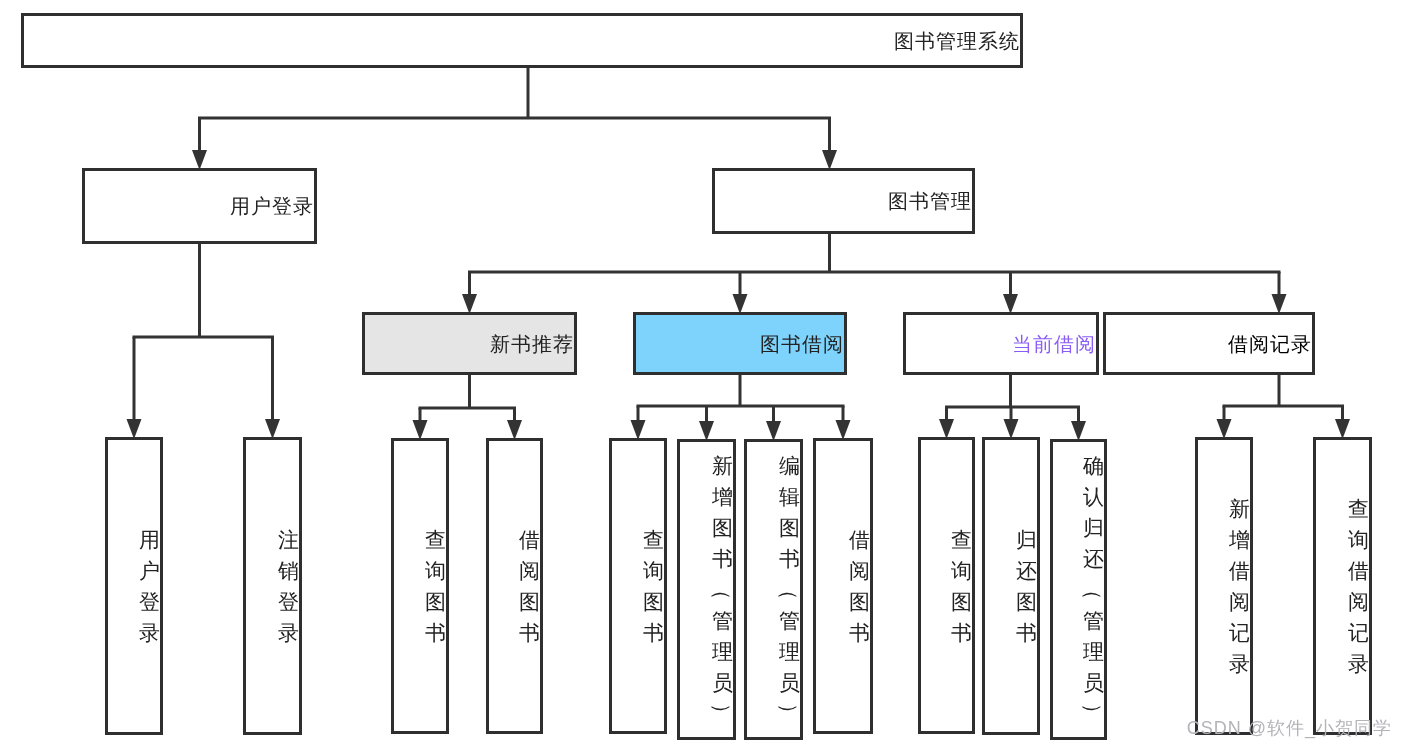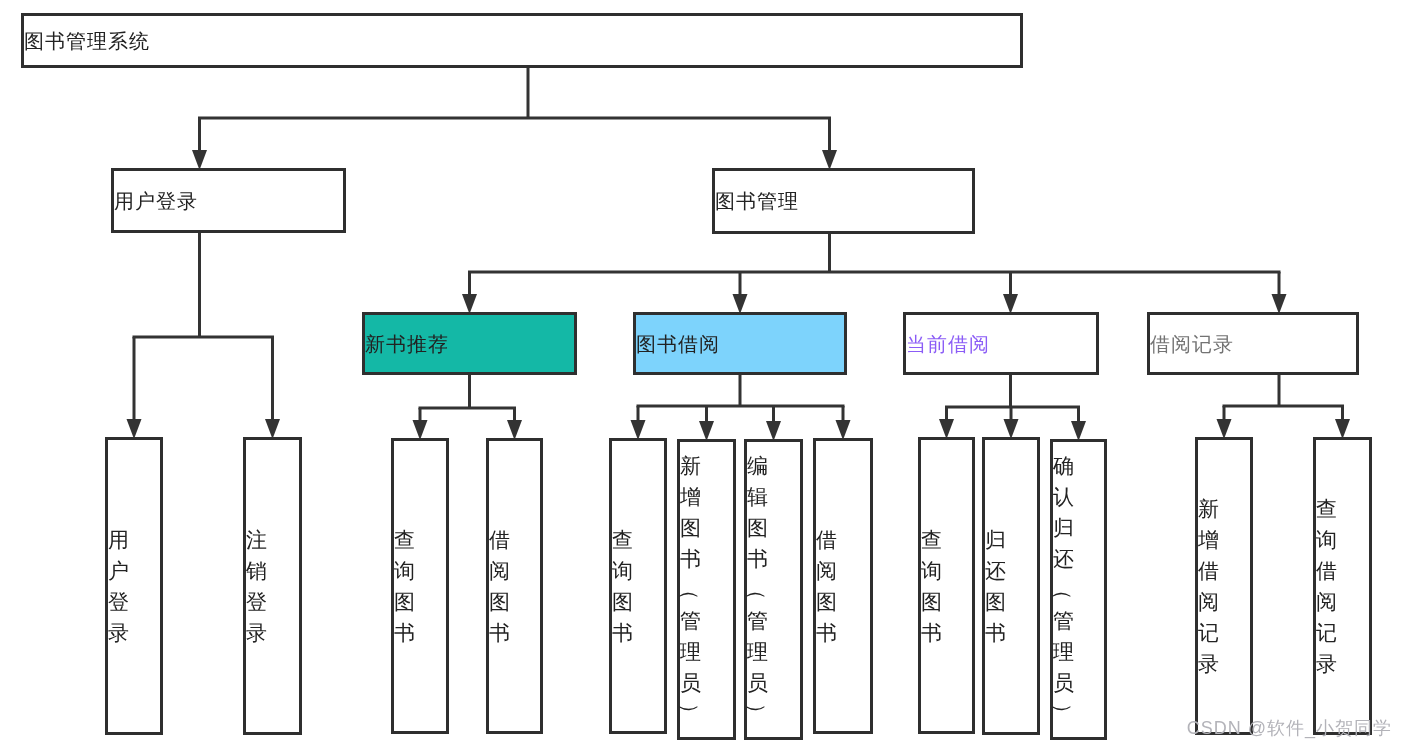--- a/index.html
+++ b/index.html
@@ -23,21 +23,21 @@
     height: 747px;
     z-index: 1;
   }
   .node {
     position: absolute;
     box-sizing: border-box;
     background: #ffffff;
     border: 3px solid #2f2f2f;
     display: flex;
     align-items: center;
-    justify-content: flex-start;
+    justify-content: flex-end;
     z-index: 2;
     color: #222222;
   }
   .node.h .label {
     font-size: 20px;
     letter-spacing: 1px;
     white-space: nowrap;
     line-height: 1;
   }
   .node.v .label {
@@ -125,21 +125,21 @@
       <line x1="1222.5" y1="406" x2="1344" y2="406" stroke="#333333" stroke-width="3"></line>
       <line x1="1224" y1="406" x2="1224" y2="423" stroke="#333333" stroke-width="3"></line>
       <polygon points="1216.5,419 1231.5,419 1224,439" fill="#333333"></polygon>
       <line x1="1342.5" y1="406" x2="1342.5" y2="423" stroke="#333333" stroke-width="3"></line>
       <polygon points="1335,419 1350,419 1342.5,439" fill="#333333"></polygon>
     </svg>
   <div id="watermark" style="color: rgb(179, 179, 185);">CSDN @软件_小贺同学</div>
 <div class="node h" style="left: 21px; top: 13px; width: 1002px; height: 55px; border-color: rgb(47, 47, 47); background: rgb(255, 255, 255); color: rgb(34, 34, 34);">
       <span class="label">图书管理系统</span>
     </div>
-    <div class="node h" style="left: 82px; top: 168px; width: 235px; height: 65px; border-color: rgb(47, 47, 47); background: rgb(255, 255, 255); color: rgb(34, 34, 34); margin-left: 29px;">
+    <div class="node h" style="left: 82px; top: 168px; width: 235px; height: 76px; border-color: rgb(47, 47, 47); background: rgb(255, 255, 255); color: rgb(34, 34, 34);">
       <span class="label">用户登录</span>
     </div>
     <div class="node v" style="left: 105px; top: 437px; width: 58px; height: 298px; border-color: rgb(47, 47, 47); background: rgb(255, 255, 255); color: rgb(34, 34, 34);">
       <span class="label">
         <span class="ch">用</span>
         <span class="ch">户</span>
         <span class="ch">登</span>
         <span class="ch">录</span>
       </span>
     </div>
@@ -147,21 +147,21 @@
       <span class="label">
         <span class="ch">注</span>
         <span class="ch">销</span>
         <span class="ch">登</span>
         <span class="ch">录</span>
       </span>
     </div>
     <div class="node h" style="left: 712px; top: 168px; width: 263px; height: 66px; border-color: rgb(47, 47, 47); background: rgb(255, 255, 255); color: rgb(34, 34, 34);">
       <span class="label">图书管理</span>
     </div>
-    <div class="node h" style="left: 362px; top: 312px; width: 215px; height: 63px; border-color: rgb(47, 47, 47); background: #14b8a6; color: rgb(34, 34, 34);">
+    <div class="node h" style="left: 362px; top: 312px; width: 215px; height: 63px; border-color: rgb(47, 47, 47); background: #e5e5e5; color: rgb(34, 34, 34);">
       <span class="label">新书推荐</span>
     </div>
     <div class="node v" style="left: 391px; top: 438px; width: 58px; height: 296px; border-color: rgb(47, 47, 47); background: rgb(255, 255, 255); color: rgb(34, 34, 34);">
       <span class="label">
         <span class="ch">查</span>
         <span class="ch">询</span>
         <span class="ch">图</span>
         <span class="ch">书</span>
       </span>
     </div>
@@ -243,21 +243,21 @@
         <span class="ch">认</span>
         <span class="ch">归</span>
         <span class="ch">还</span>
         <span class="ch rot">（</span>
         <span class="ch">管</span>
         <span class="ch">理</span>
         <span class="ch">员</span>
         <span class="ch rot">）</span>
       </span>
     </div>
-    <div class="node h" style="left: 1147px; top: 312px; width: 212px; height: 63px; border-color: rgb(47, 47, 47); background: rgb(255, 255, 255); color: #737373;">
+    <div class="node h" style="left: 1103px; top: 312px; width: 212px; height: 63px; border-color: rgb(47, 47, 47); background: rgb(255, 255, 255); color: #000000;">
       <span class="label">借阅记录</span>
     </div>
     <div class="node v" style="left: 1195px; top: 437px; width: 58px; height: 298px; border-color: rgb(47, 47, 47); background: rgb(255, 255, 255); color: rgb(34, 34, 34);">
       <span class="label">
         <span class="ch">新</span>
         <span class="ch">增</span>
         <span class="ch">借</span>
         <span class="ch">阅</span>
         <span class="ch">记</span>
         <span class="ch">录</span>

